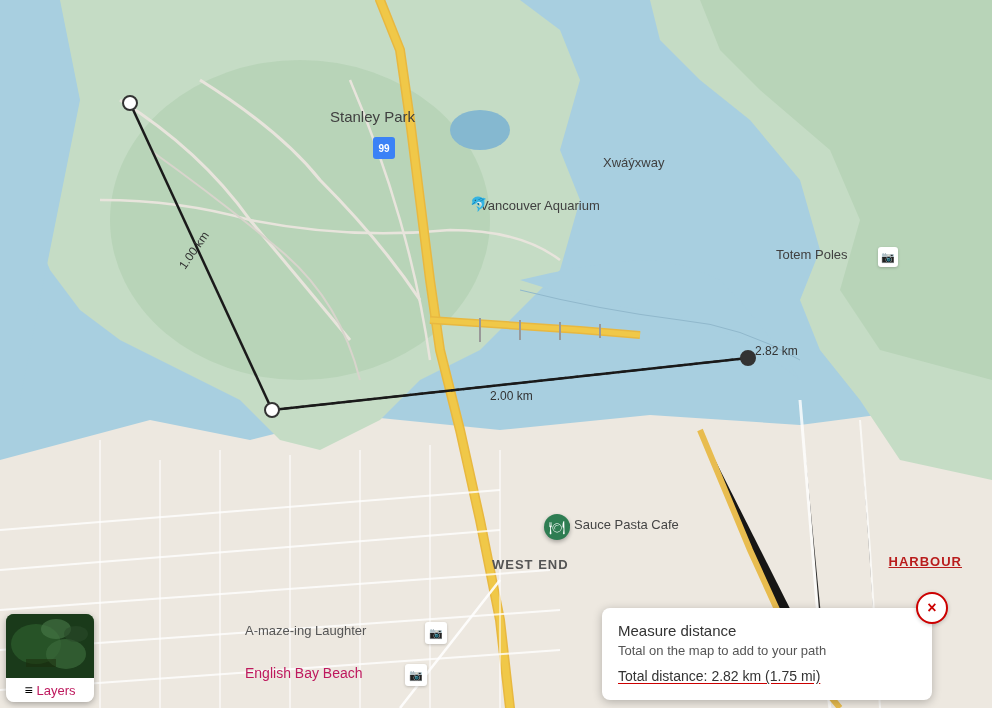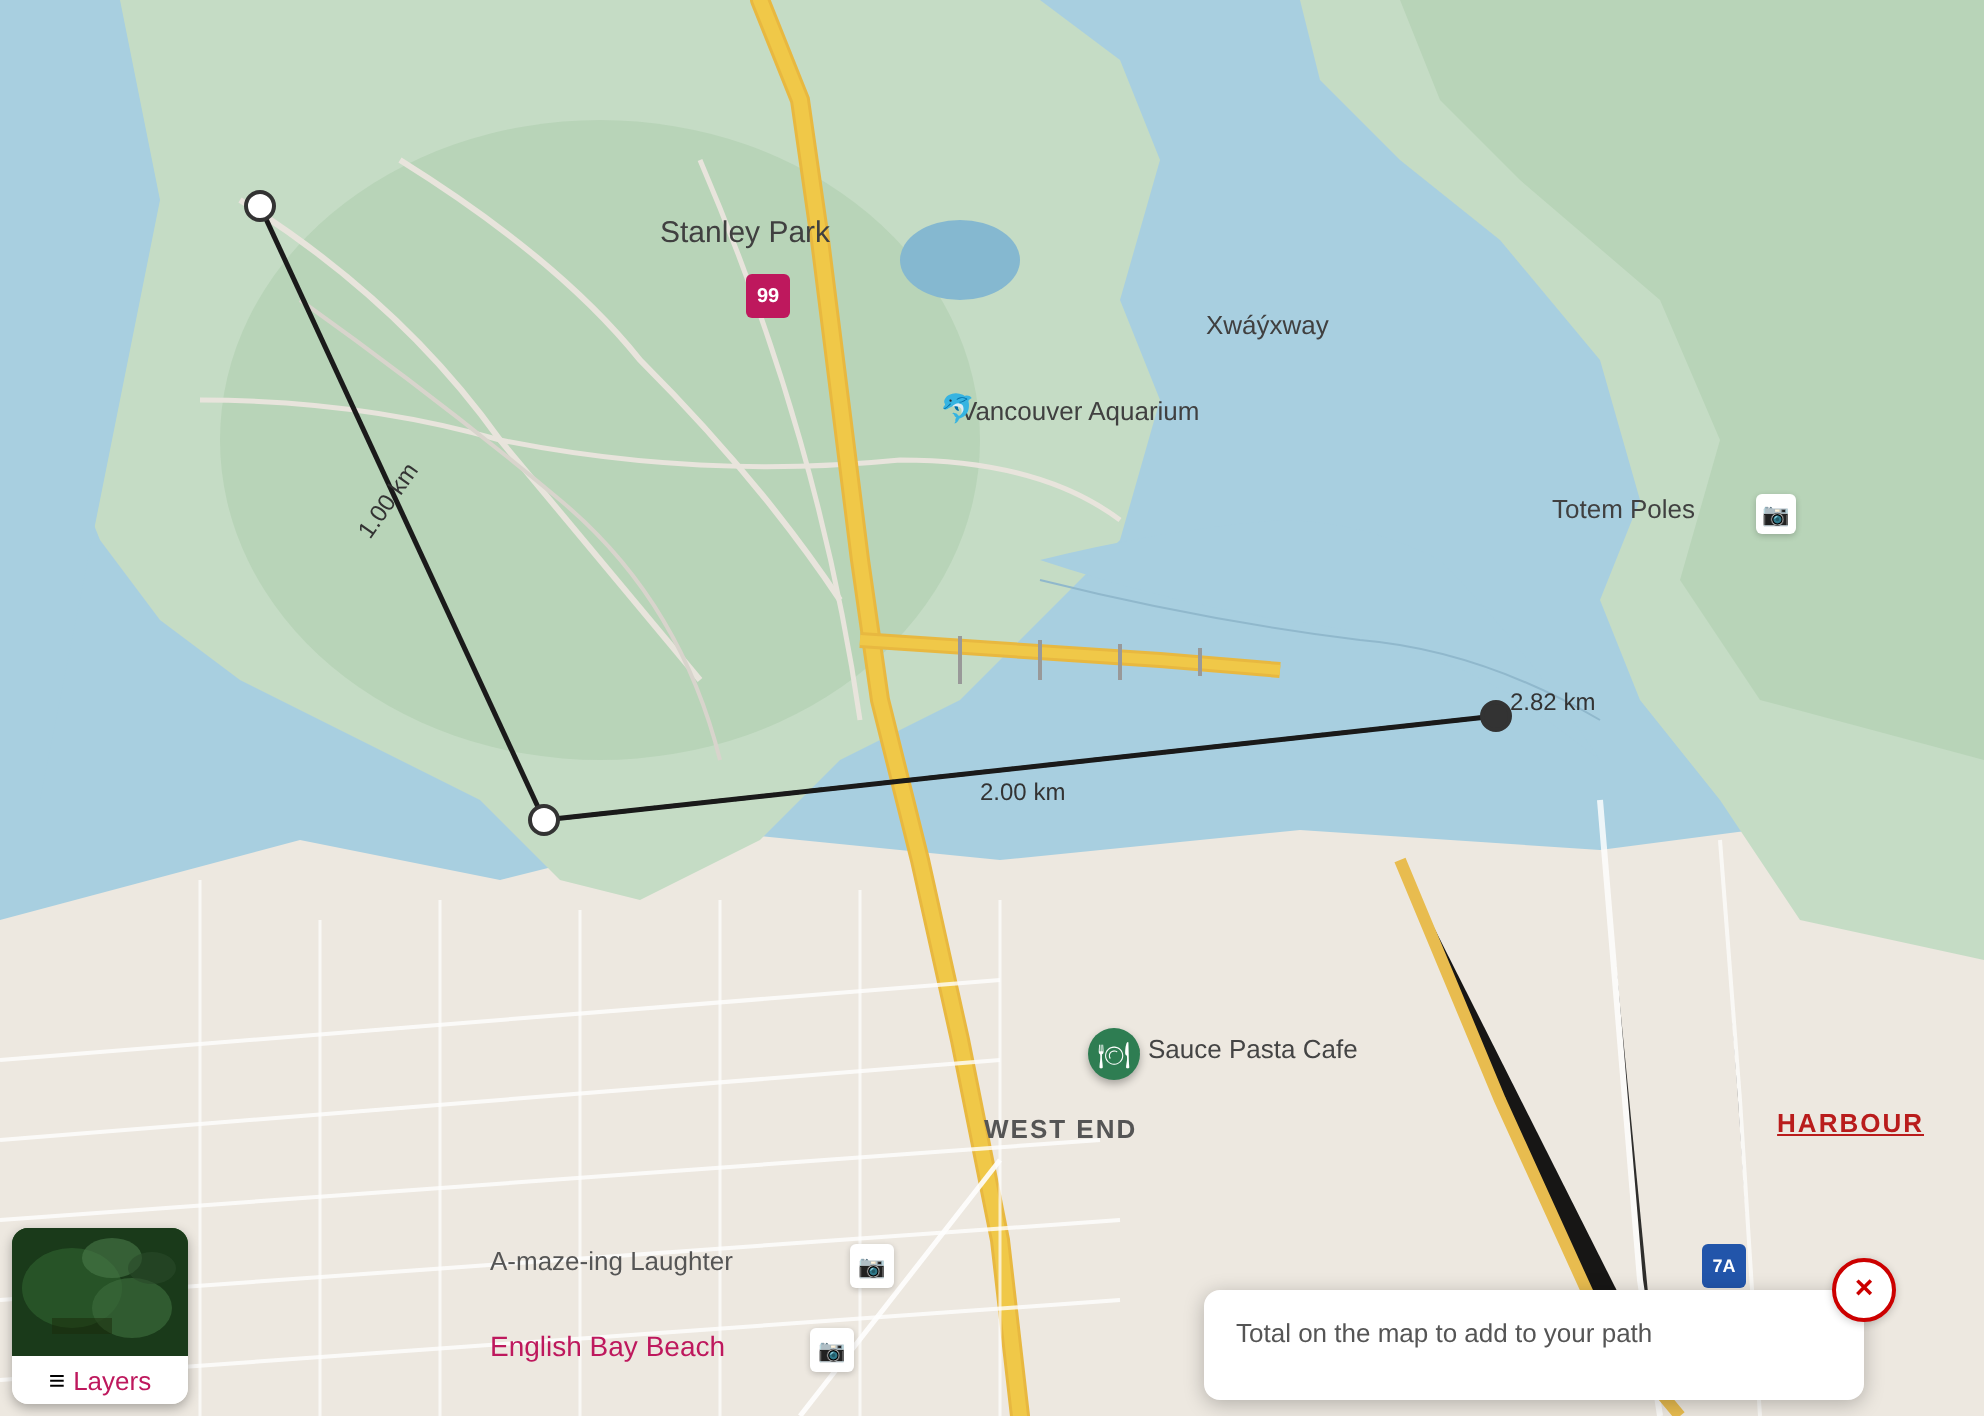--- a/index.html
+++ b/index.html
@@ -136,21 +136,21 @@
       text-decoration-color: #cc0000;
       text-underline-offset: 2px;
       font-weight: 500;
     }
 
     
     .highway-shield {
       position: absolute;
       width: 22px;
       height: 22px;
-      background: #be185d;
+      background: #3b82f6;
       border-radius: 3px;
       display: flex;
       align-items: center;
       justify-content: center;
       font-size: 10px;
       color: white;
       font-weight: bold;
       transform: translate(-50%, -50%);
     }
 
@@ -310,16 +310,18 @@
       </svg>
     </div>
     <div class="layers-label-bar">
       <span style="font-size:14px;">≡</span>
       <span class="layers-label-text">Layers</span>
     </div>
   </div>
 
   <div class="measure-popup">
     <div class="measure-close">×</div>
+    <div class="measure-title">Measure distance</div>
     <div class="measure-subtitle">Total on the map to add to your path</div>
+    <div class="measure-distance">Total distance: 2.82 km (1.75 mi)</div>
   </div>
 
 </div>
 
 </body></html>

